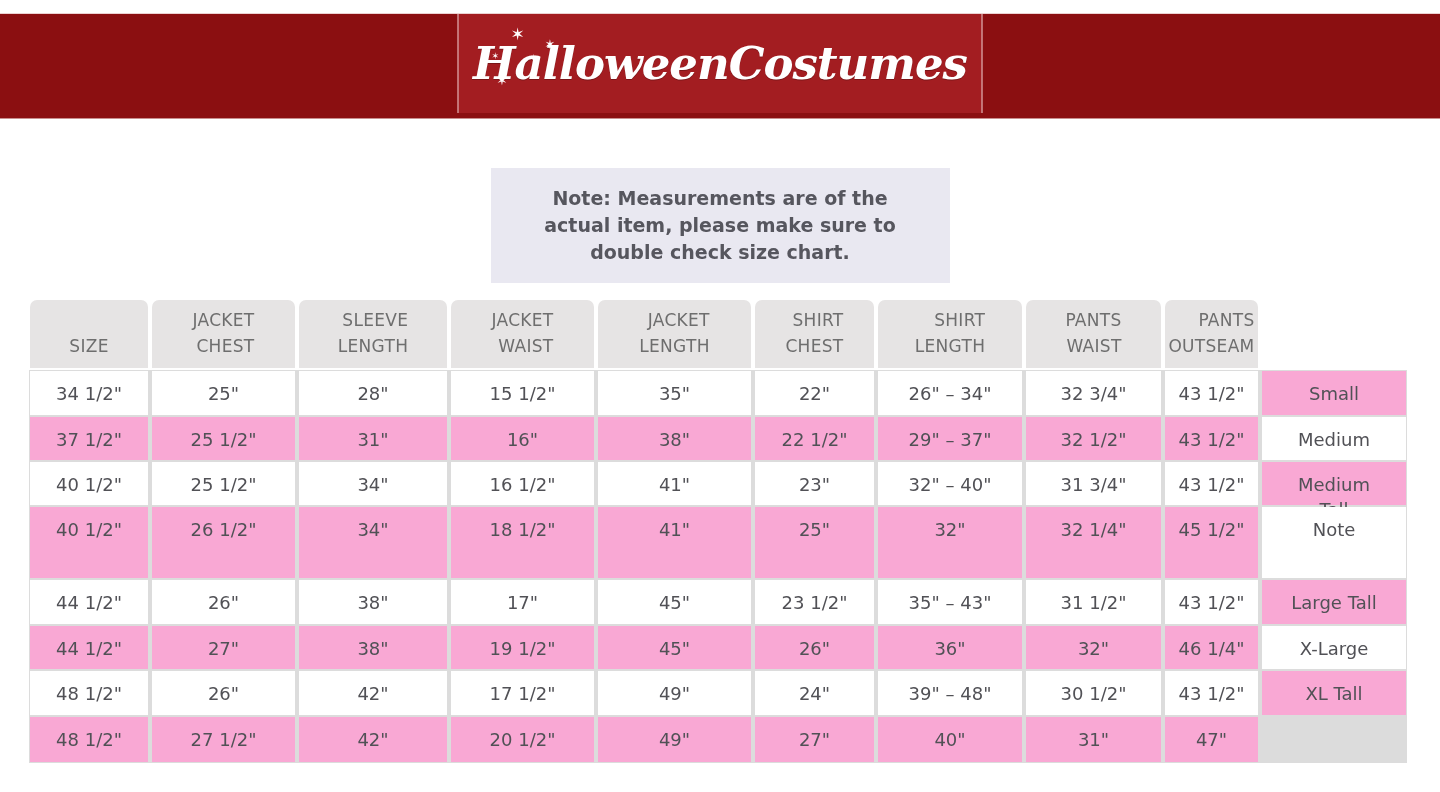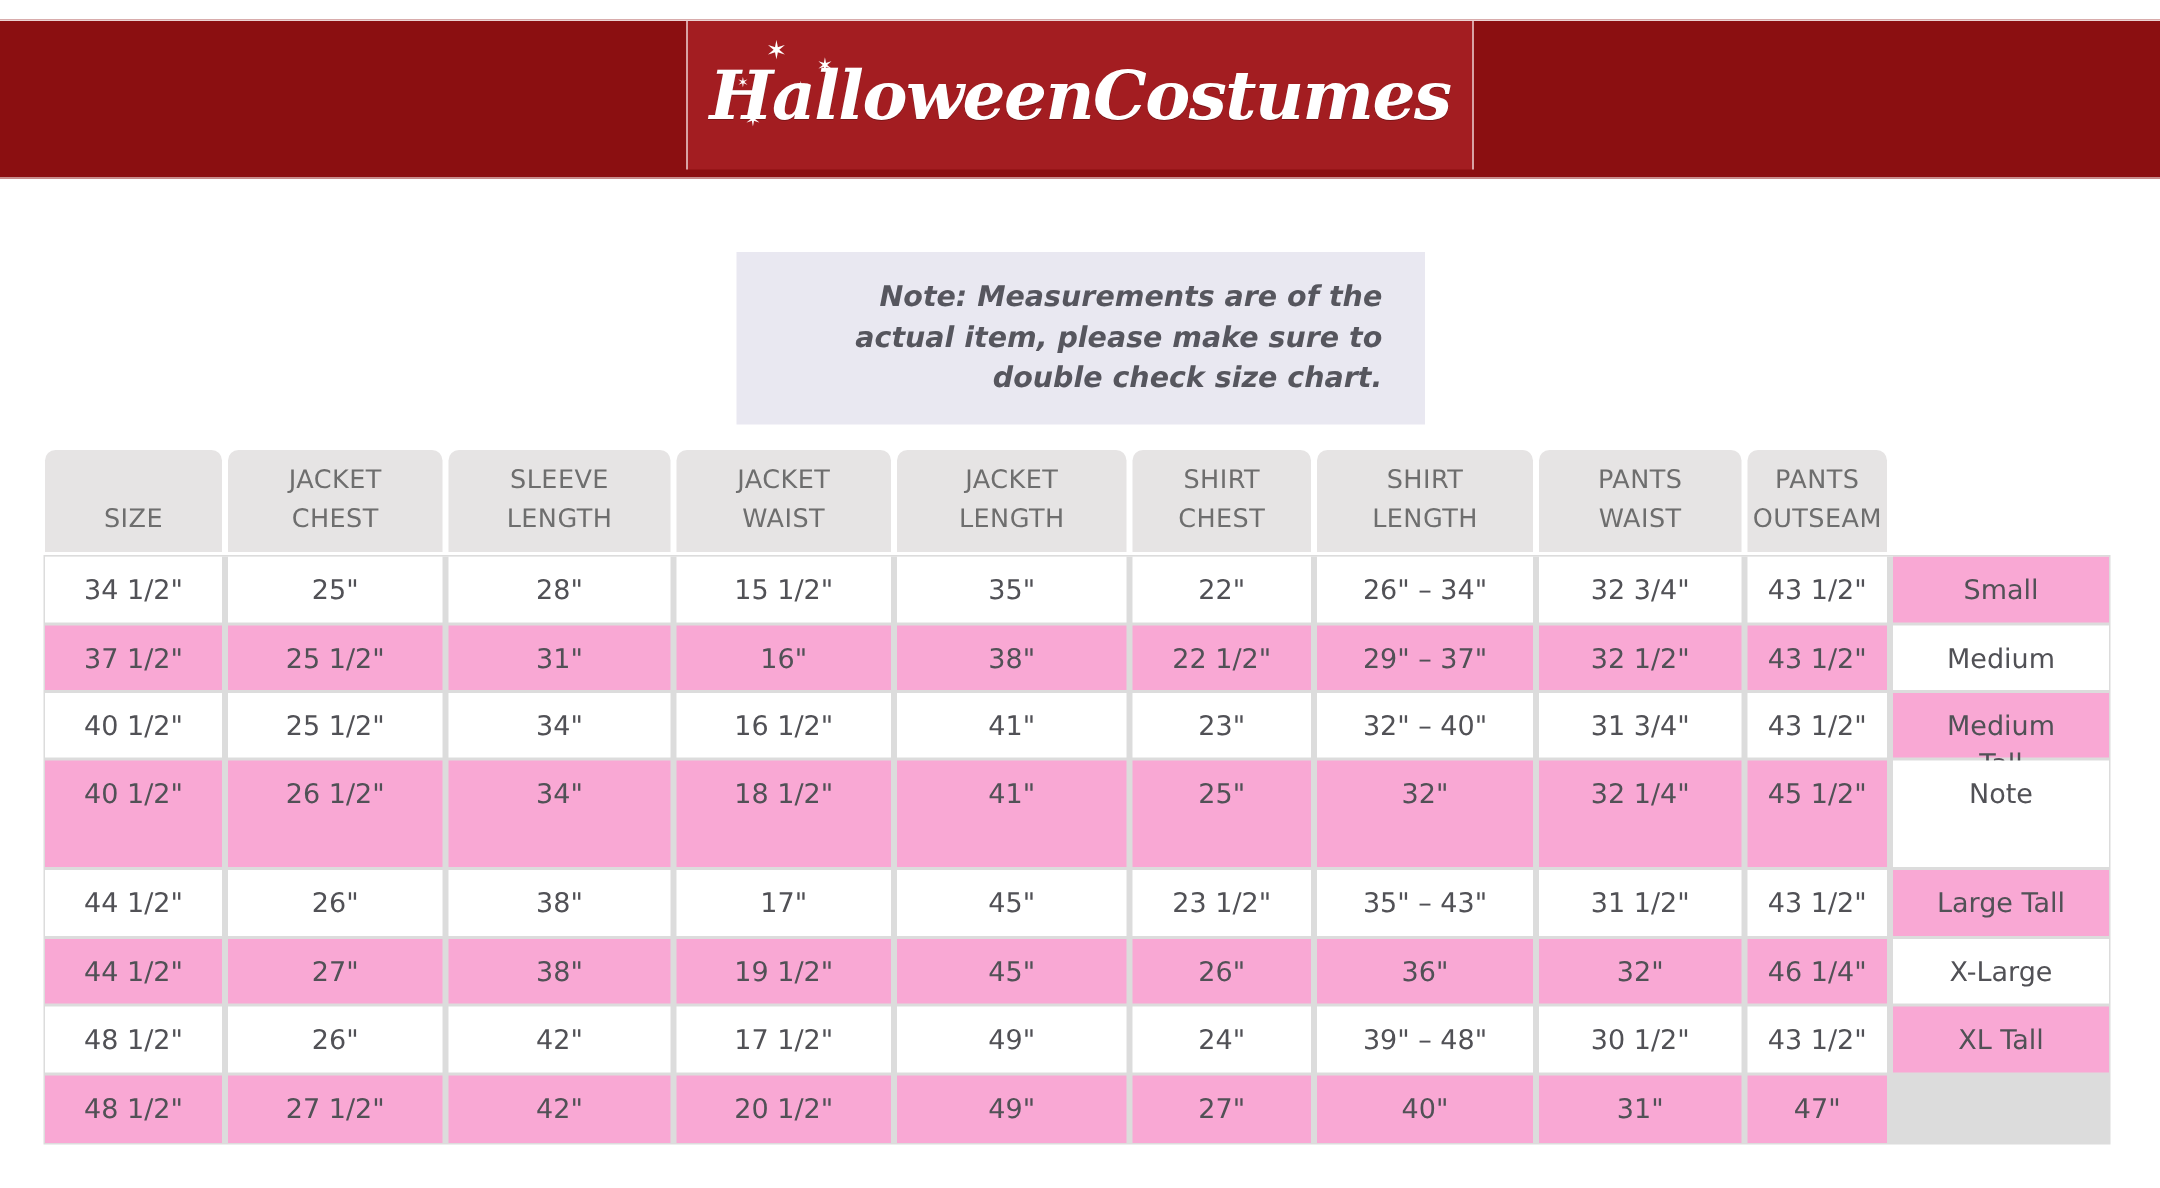--- a/index.html
+++ b/index.html
@@ -18,34 +18,34 @@
                text-shadow:0 1px 0 rgba(0,0,0,0.25);font-style:italic; }
   .star { position:absolute; color:#ffffff; line-height:1; }
   .star-1 { left:52px;  top:12px; font-size:17px; }
   .star-2 { left:33px;  top:38px; font-size:9px;  }
   .star-3 { left:86px;  top:24px; font-size:13px; }
   .star-4 { left:38px;  top:60px; font-size:13px; }
   .star-5 { left:72px;  top:40px; font-size:8px;  }
 
   
   .note-box { margin:168px auto 0; width:459px; min-height:113px; background:#E9E8F1;
-              padding:17px 28px; text-align:right;font-style:italic; }
+              padding:17px 28px; text-align:center; }
   .note-text { color:#56565E; font-size:19px; line-height:27px; font-weight:bold; }
 
   
   .chart-wrap { position:absolute; left:30px; top:300px; }
   .header-grid, .body-grid {
       display:grid; column-gap:4px;
       grid-template-columns:118px 143px 148px 143px 153px 119px 144px 135px 93px 144px;
   }
   .header-grid { margin-bottom:3px; }
   .header-cell { height:68px; background:#E6E4E4; border-radius:7px 7px 0 0;
                  display:flex; align-items:flex-end; justify-content:center;
                  padding-bottom:9px; color:#6E6E6E; font-size:17px; line-height:26px;
-                 text-align:center; white-space:pre-line; letter-spacing:0.3px; }
+                 text-align:right; white-space:pre-line; letter-spacing:0.3px; }
   .body-grid { grid-template-rows:44px 43px 43px 71px 44px 43px 44px 45px;
                row-gap:2px; background:#DCDCDC; outline:1px solid #DCDCDC; }
   .cell { background:#ffffff; text-align:center; padding-top:10px;
           color:#515156; font-size:18px; line-height:25px; white-space:pre-line; }
   .cell.alt { background:#f9a8d4; }
 </style>
 </head>
 <body>
 
 <div class="banner">

